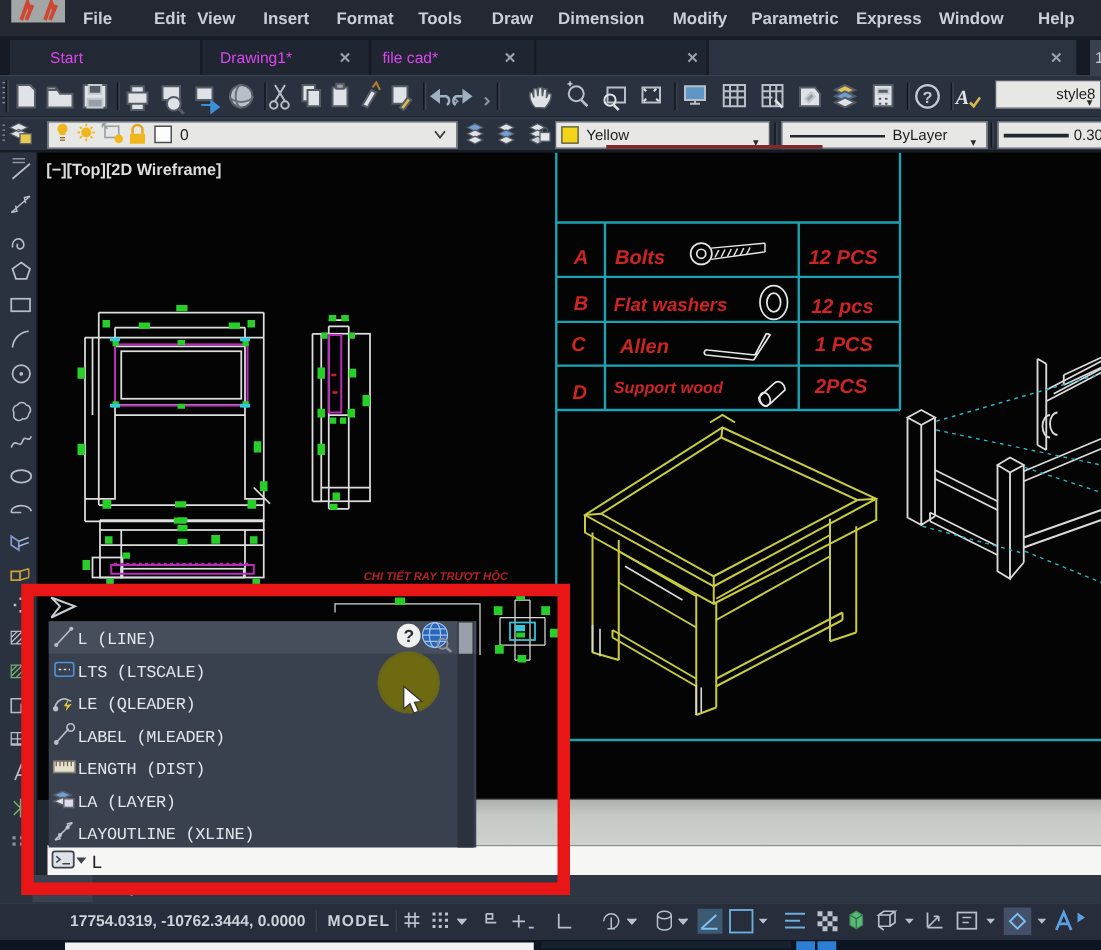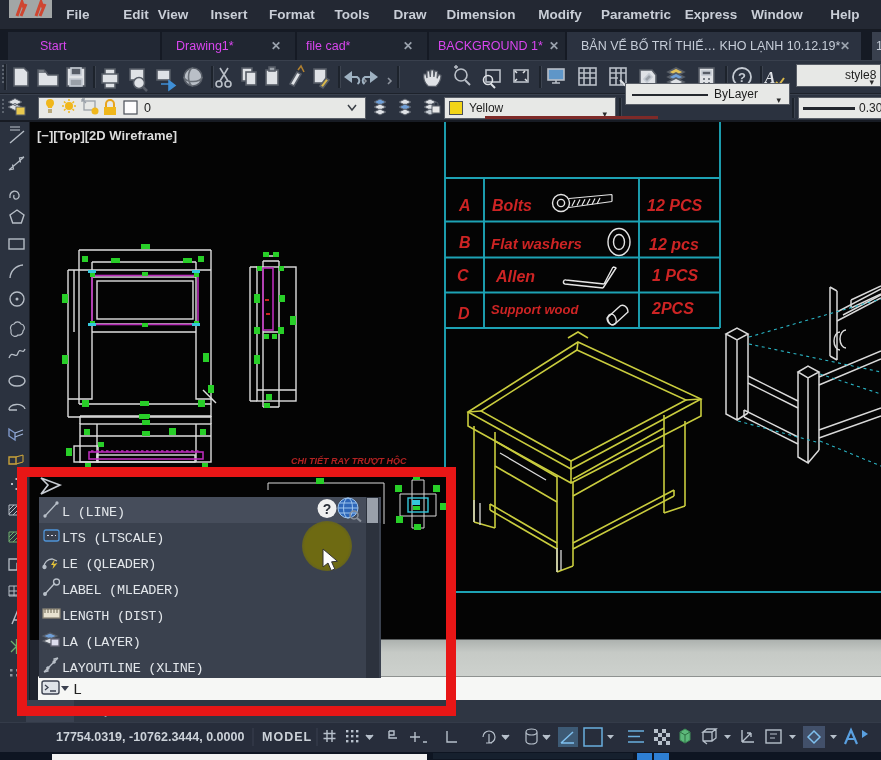--- a/index.html
+++ b/index.html
@@ -38,23 +38,21 @@
 <div class="abs" style="left:162px;top:32px;width:133px;height:28px;background:#202631"></div>
 <div class="abs" style="left:297px;top:32px;width:130px;height:28px;background:#202631"></div>
 <div class="abs" style="left:429px;top:32px;width:136px;height:28px;background:#202631"></div>
 <div class="abs" style="left:567px;top:32px;width:294px;height:28px;background:#2b3240"></div>
 <div class="abs" style="left:872px;top:32px;width:9px;height:28px;background:#39404e"></div>
 <div class="tabtxt" style="left:40px">Start</div>
 <div class="tabtxt" style="left:176px">Drawing1*</div>
     <div class="tabx" style="left:271px">✕</div>
 <div class="tabtxt" style="left:306px">file cad*</div>
     <div class="tabx" style="left:403px">✕</div>
-<div class="tabtxt" style="left:438px">BACKGROUND 1*</div>
     <div class="tabx" style="left:549px">✕</div>
-<div class="tabtxt" style="left:581px;color:#c6cdd8">BẢN VỂ BỐ TRÍ THIẾ… KHO LẠNH 10.12.19*</div>
     <div class="tabx" style="left:840px">✕</div>
 <div class="tabtxt" style="left:876px;color:#c6cdd8">1</div>
 
 <div class="abs" style="left:0;top:60px;width:881px;height:34px;background:#2b323f;border-top:1px solid #39404d;border-bottom:1px solid #1d222b"></div>
 <svg class="abs" style="left:0;top:60px" width="881" height="34" viewBox="0 0 881 34" fill="none" stroke="#c4cad2" stroke-width="1.6">
  <g stroke="#11141b" stroke-width="1">
         <path d="M5 4 V30 M94 6 V28 M212 6 V28 M339 6 V28 M398 6 V28 M540 6 V28 M726 6 V28 M761 6 V28"></path>
       </g>
  <g stroke="#3d4450" stroke-width="1">
         <path d="M6.5 4 V30 M95.5 6 V28 M213.5 6 V28 M340.5 6 V28 M399.5 6 V28 M541.5 6 V28 M727.5 6 V28 M762.5 6 V28"></path>
@@ -181,21 +179,21 @@
       </g>
  <g>
         <path d="M56 8 l6 -3 l6 3 l-6 3 z" fill="#dfe2e6"></path>
         <path d="M56 13 l6 -3 l6 3 l-6 3 z" fill="#dfe2e6"></path>
         <path d="M56 18 l6 -3 l6 3 l-6 3 z" fill="#c9cfd6"></path>
         <rect x="64" y="12" width="8" height="7" fill="#e8e8e8"></rect>
         <path d="M66 12 v-2 a2 2 0 0 1 4 0 v2" fill="none"></path>
       </g>
 </svg>
 <div class="fld" style="left:444px;top:97px;width:172px;height:22px;line-height:20px"><span style="position:absolute;left:4px;top:3px;width:14px;height:14px;background:#f2d418;border:1px solid #4a4f57"></span><span style="margin-left:24px">Yellow</span><span class="chev" style="right:8px;top:6px;position:absolute">▾</span></div>
-<div class="fld" style="left:625px;top:83px;width:165px;height:22px;line-height:20px"><span style="position:absolute;left:6px;top:10px;width:76px;height:2px;background:#24282e"></span><span style="margin-left:88px">ByLayer</span><span class="chev" style="right:8px;top:6px;position:absolute">▾</span></div>
+<div class="fld" style="left:625px;top:97px;width:165px;height:22px;line-height:20px"><span style="position:absolute;left:6px;top:10px;width:76px;height:2px;background:#24282e"></span><span style="margin-left:88px">ByLayer</span><span class="chev" style="right:8px;top:6px;position:absolute">▾</span></div>
 <div class="fld" style="left:798px;top:97px;width:83px;height:22px;line-height:20px;border-right:none"><span style="position:absolute;left:4px;top:9px;width:52px;height:3px;background:#24282e"></span><span style="margin-left:60px">0.30</span></div>
 <div class="abs" style="left:485px;top:116px;width:173px;height:3px;background:#7e2a28"></div>
 
 <div class="abs" style="left:0;top:122px;width:30px;height:600px;background:#2b323f;border-right:1px solid #171b23"></div>
 <svg class="abs" style="left:0;top:122px" width="30" height="600" viewBox="0 0 30 600" fill="none" stroke="#b6bdc6" stroke-width="1.4">
  <path d="M10 5 h10 M10 8 h10" stroke-width="1.3" stroke="#8d949e"></path>
  <path d="M10 21 L24 9"></path>
  <path d="M9 48 L24 35 M9 48 l4.5 -1 l-1 -4.5 M24 35 l-4.5 1 l1 4.5" stroke-width="1.2"></path>
  <path d="M10 76 c-1 -8 8 -9 9 -3 c1 5 -7 6 -5 0" stroke-width="1.3"></path>
  <path d="M17 88 l7 5 l-2.7 8 h-8.6 L10 93 z"></path>

